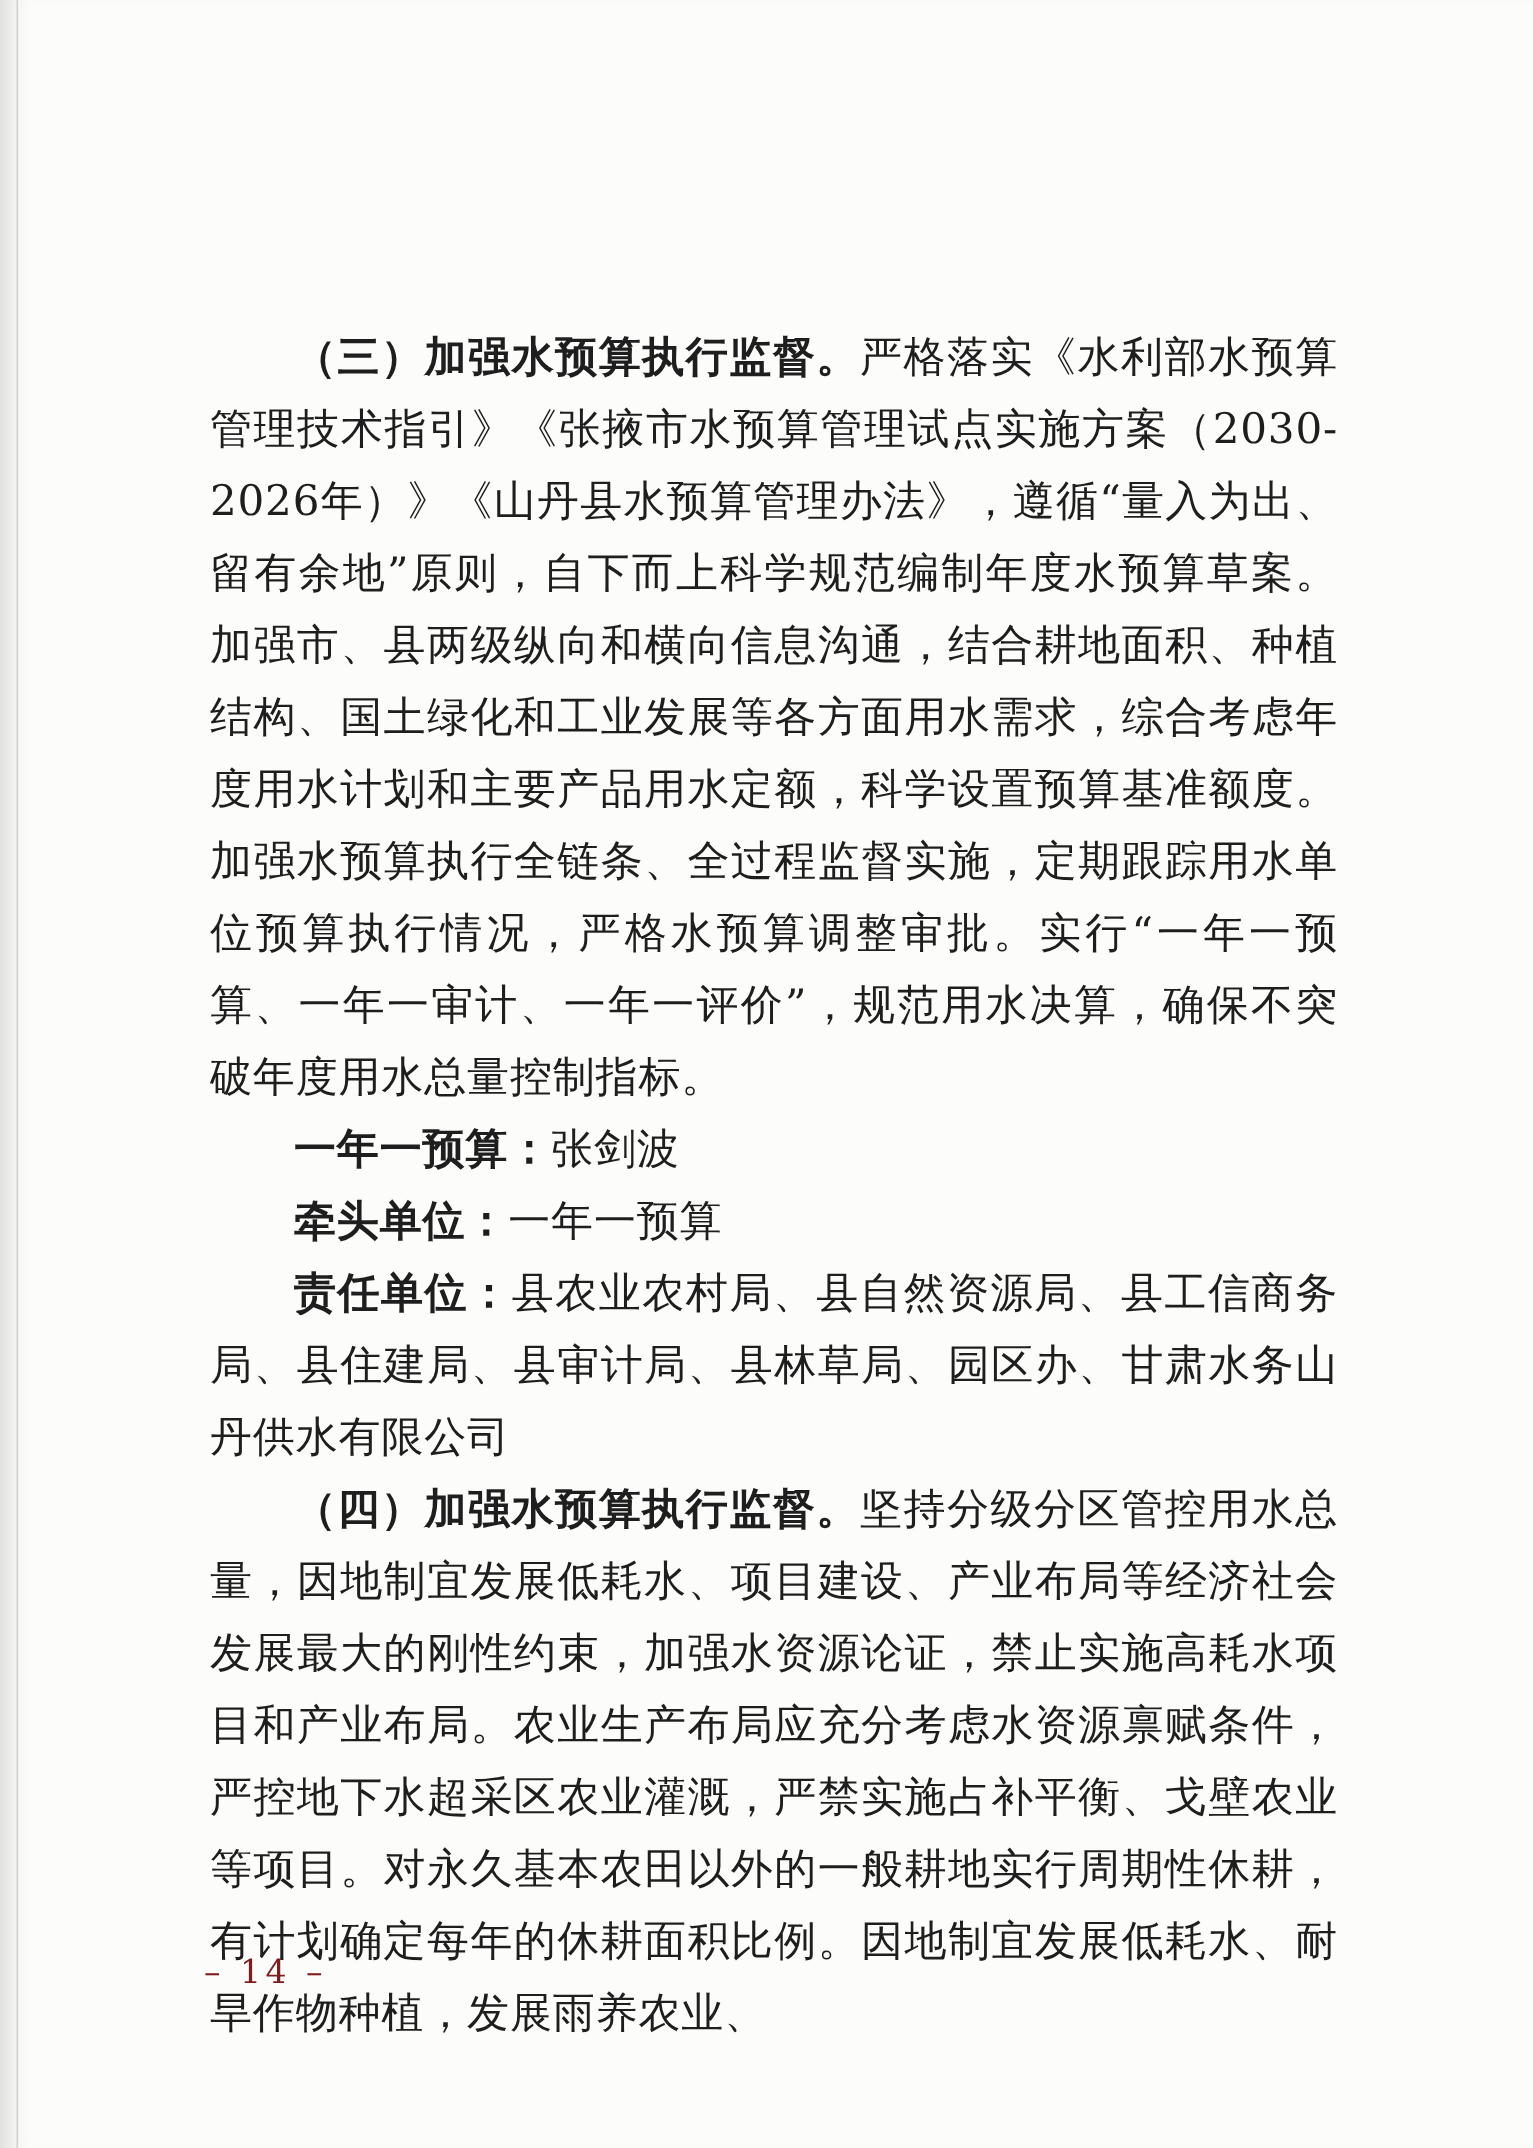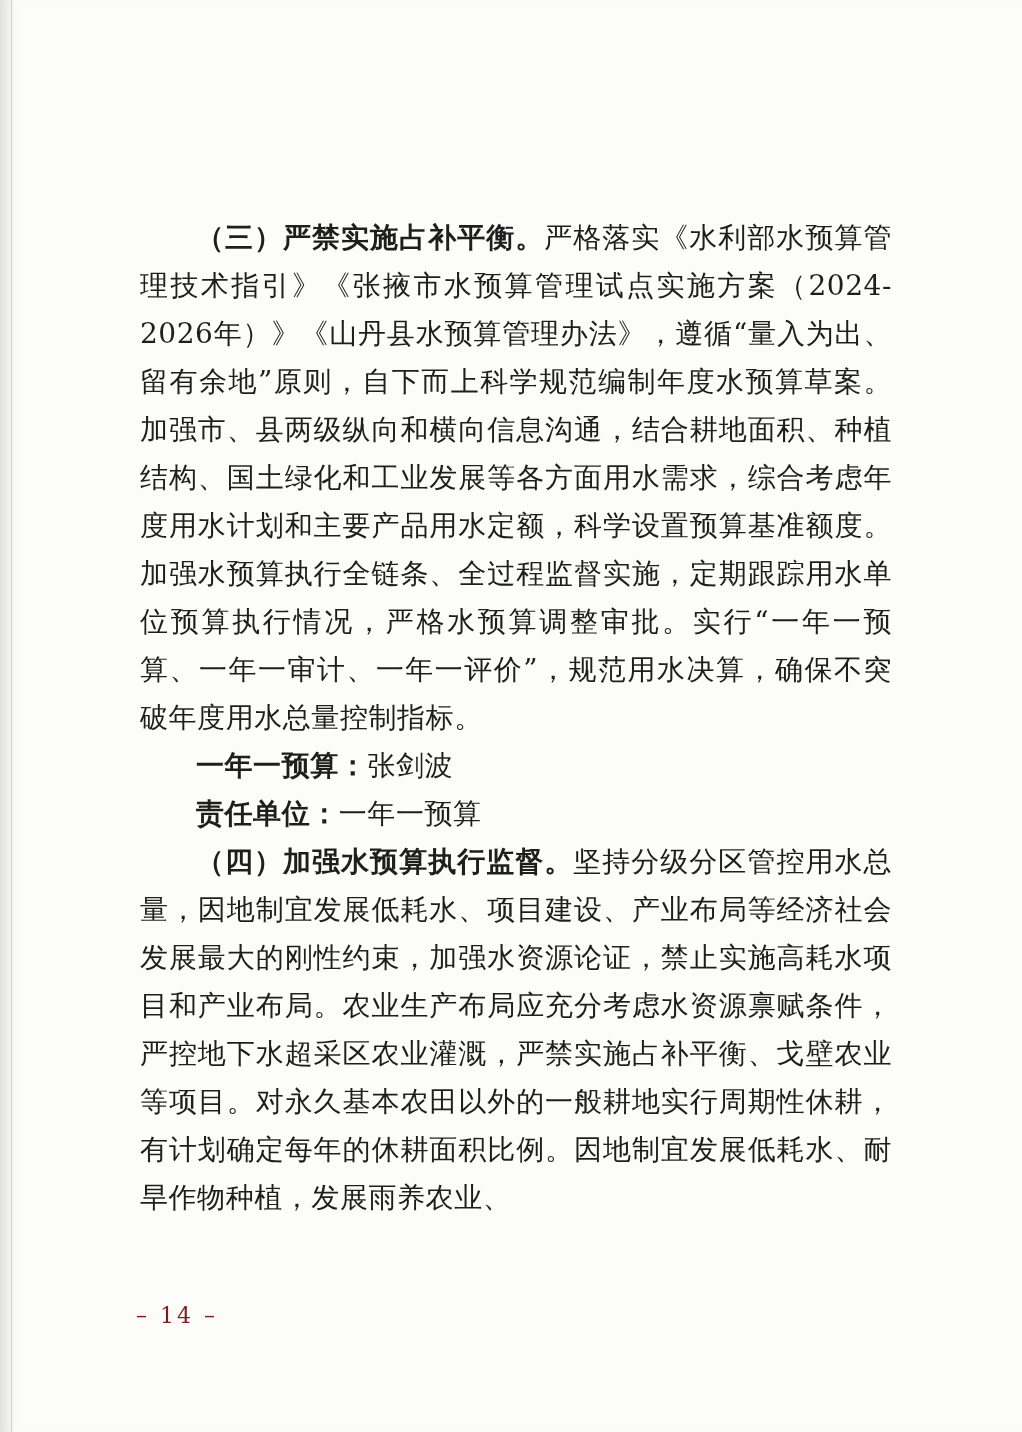--- a/index.html
+++ b/index.html
@@ -61,24 +61,25 @@
     font-family: "DejaVu Serif", serif;
   }
 </style>
 </head>
 <body>
 
 <div class="page">
   <div class="scan-edge-line"></div>
 
   <div class="text-block">
-    <p><span class="lead">（三）严禁实施占补平衡。</span><span>严格落实《水利部水预算管理技术指引》《张掖市水预算管理试点实施方案（2024-2026年）》《山丹县水预算管理办法》，遵循“量入为出、留有余地”原则，自下而上科学规范编制年度水预算草案。加强市、县两级纵向和横向信息沟通，结合耕地面积、种植结构、国土绿化和工业发展等各方面用水需求，综合考虑年度用水计划和主要产品用水定额，科学设置预算基准额度。加强水预算执行全链条、全过程监督实施，定期跟踪用水单位预算执行情况，严格水预算调整审批。实行“一年一预算、一年一审计、一年一评价”，规范用水决算，确保不突破年度用水总量控制指标。</span></p>
+    <p><span class="lead">（三）加强水预算执行监督。</span><span>严格落实《水利部水预算管理技术指引》《张掖市水预算管理试点实施方案（2030-2026年）》《山丹县水预算管理办法》，遵循“量入为出、留有余地”原则，自下而上科学规范编制年度水预算草案。加强市、县两级纵向和横向信息沟通，结合耕地面积、种植结构、国土绿化和工业发展等各方面用水需求，综合考虑年度用水计划和主要产品用水定额，科学设置预算基准额度。加强水预算执行全链条、全过程监督实施，定期跟踪用水单位预算执行情况，严格水预算调整审批。实行“一年一预算、一年一审计、一年一评价”，规范用水决算，确保不突破年度用水总量控制指标。</span></p>
 
     <p><span class="lead">一年一预算：</span><span>张剑波</span></p>
 
-    <p><span class="lead">责任单位：</span><span>一年一预算</span></p>
+    <p><span class="lead">牵头单位：</span><span>一年一预算</span></p>
 
+    <p><span class="lead">责任单位：</span><span>县农业农村局、县自然资源局、县工信商务局、县住建局、县审计局、县林草局、园区办、甘肃水务山丹供水有限公司</span></p>
 
     <p><span class="lead">（四）加强水预算执行监督。</span><span>坚持分级分区管控用水总量，因地制宜发展低耗水、项目建设、产业布局等经济社会发展最大的刚性约束，加强水资源论证，禁止实施高耗水项目和产业布局。农业生产布局应充分考虑水资源禀赋条件，严控地下水超采区农业灌溉，严禁实施占补平衡、戈壁农业等项目。对永久基本农田以外的一般耕地实行周期性休耕，有计划确定每年的休耕面积比例。因地制宜发展低耗水、耐旱作物种植，发展雨养农业、</span></p>
   </div>
 
   <div class="page-number">– 14 –</div>
 </div>
 
 </body></html>

